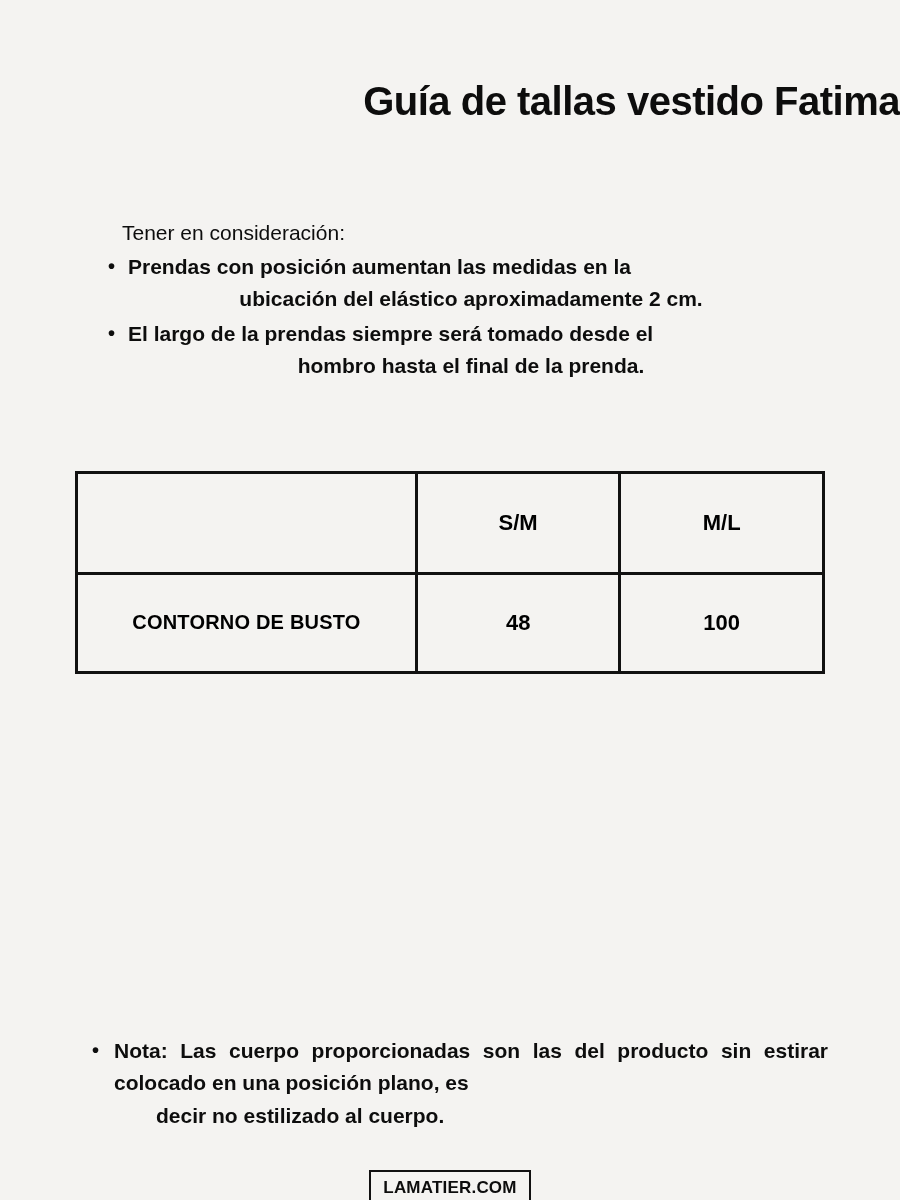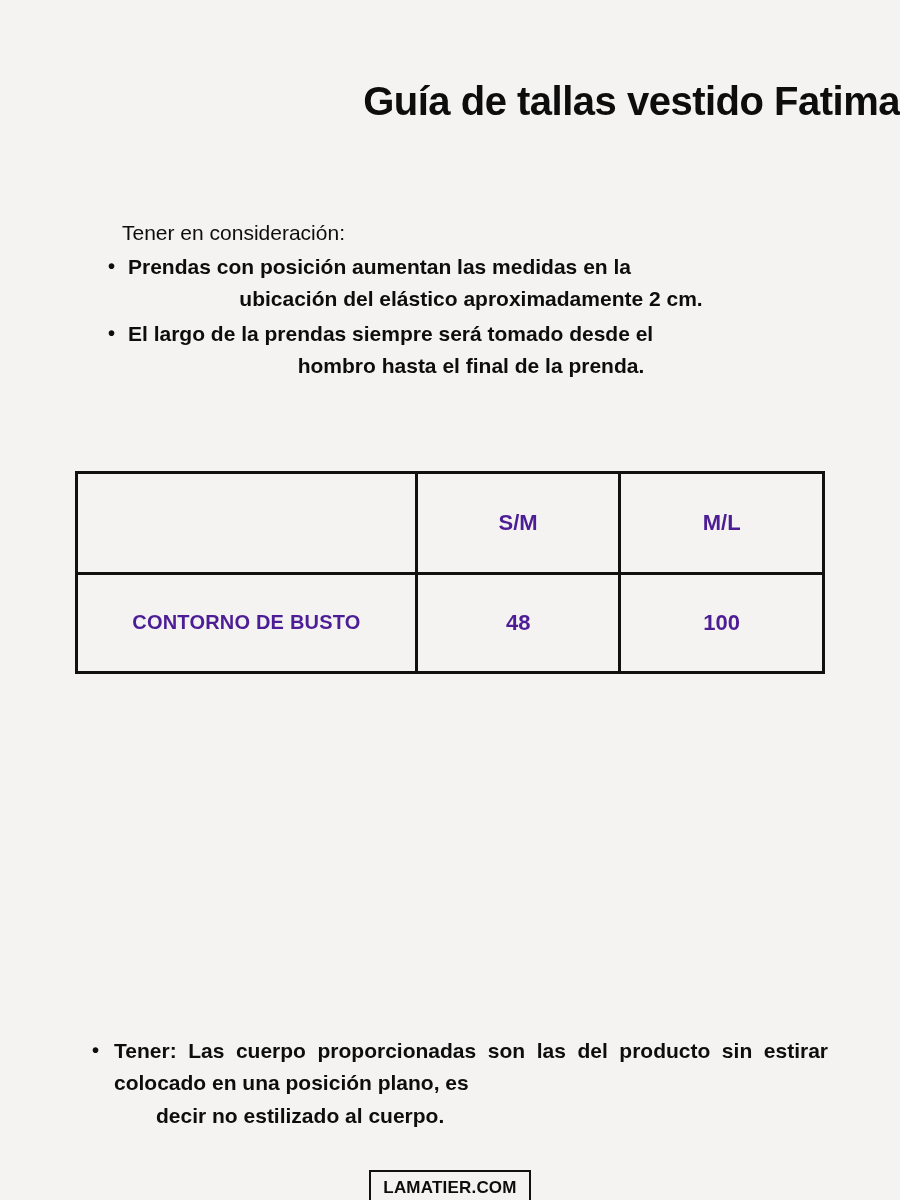--- a/index.html
+++ b/index.html
@@ -82,21 +82,21 @@
   table.sizes {
     border-collapse: collapse;
     width: 100%;
     table-layout: fixed;
   }
   table.sizes td, table.sizes th {
     border: 3px solid #111111;
     text-align: center;
     vertical-align: middle;
     font-weight: 700;
-    color: #4c1d95;
+    color: #000000;
   }
   table.sizes col.label-col { width: 45.5%; }
   table.sizes col.val-col { width: 27.25%; }
 
   table.sizes thead th {
     height: 96px;
     font-size: 22px;
     font-weight: 700;
   }
   table.sizes thead th.blank { }
@@ -205,21 +205,21 @@
           <td class="value">48</td>
           <td class="value">100</td>
         </tr>
       </tbody>
     </table>
   </div>
 
   <div class="footnote">
     <ul>
       <li>
-        <span>Tener:</span>
+        <span>Nota:</span>
         <span>Las cuerpo proporcionadas son las del</span>
         <span>producto sin estirar colocado en una posición plano, es</span>
         <span class="lastline">decir no estilizado al cuerpo.</span>
       </li>
     </ul>
   </div>
 
   <div class="brand">
     <span class="brand-box">LAMATIER.COM</span>
   </div>

